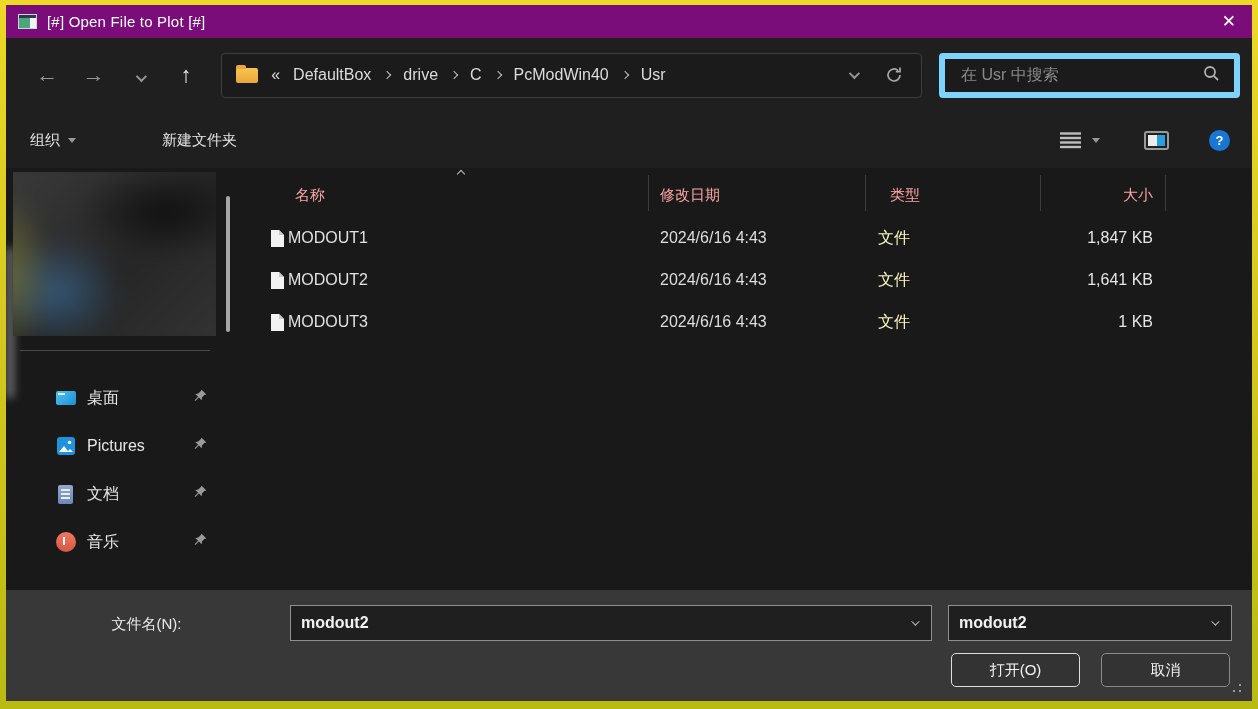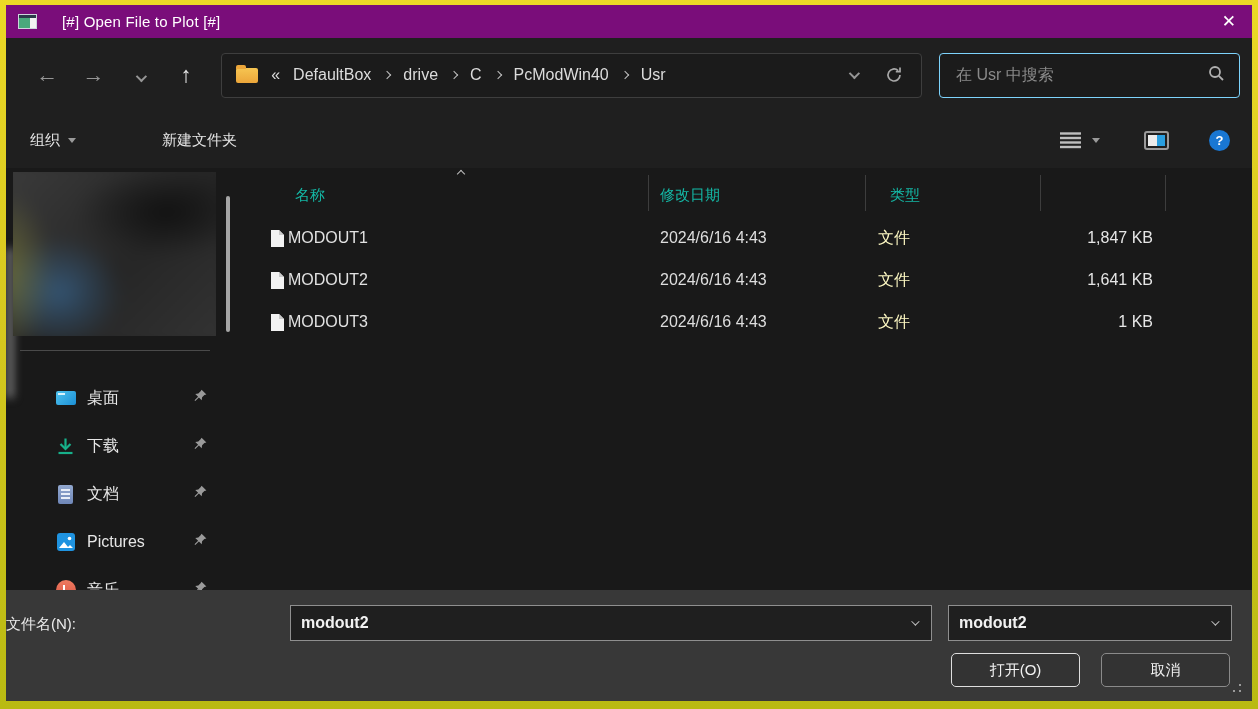--- a/index.html
+++ b/index.html
@@ -3,21 +3,21 @@
 <meta charset="utf-8">
 <style>
   * { box-sizing: border-box; margin: 0; padding: 0; }
   html,body { width:1258px; height:709px; overflow:hidden; background:#000;
     font-family:"Liberation Sans","DejaVu Sans",sans-serif; }
   .frame { width:1258px; height:709px; padding:5px 6px 8px 6px;
     background:linear-gradient(180deg,#ecd926 0%,#d6c81f 45%,#b9ba12 100%); }
   .window { width:100%; height:100%; background:#1f1f1f; display:flex; flex-direction:column; overflow:hidden; }
 
   
-  .titlebar { flex:0 0 33px; background:#7a0d7a; display:flex; align-items:center; padding:0 16px 0 12px; gap:25px; }
+  .titlebar { flex:0 0 33px; background:#7a0d7a; display:flex; align-items:center; padding:0 16px 0 12px; gap:10px; }
   .app-icon { position:relative; width:19px; height:15px; border:1px solid #cdd5dc;
     background:linear-gradient(90deg,#4aa87c 0 62%,#f2f2f2 62%); flex:0 0 auto; }
   .app-icon::before { content:""; position:absolute; left:0; top:0; right:0; height:3px; background:#2b3a4a; }
   .title-text { color:#ffffff; font-size:15px; letter-spacing:.2px; }
   .close-btn { margin-left:auto; color:#ffffff; font-size:17px; line-height:1; cursor:default; }
 
   
   .navrow { flex:0 0 74px; display:flex; align-items:center; padding:0 12px 0 18px; }
   .nav-btn { width:47px; text-align:center; font-size:22px; color:#969696; }
   .nav-btn.up { color:#e4e4e4; }
@@ -28,21 +28,21 @@
   .addressbar { width:711px; height:45px; margin-left:12px; border:1px solid #3e3e3e; border-radius:4px;
     background:#1b1b1b; display:flex; align-items:center; padding:0 18px 0 14px; gap:13px;
     color:#dcdcdc; font-size:16px; }
   .folder-icon { position:relative; width:22px; height:15px; border-radius:2px;
     background:linear-gradient(180deg,#f6c552,#eca63a); flex:0 0 auto; }
   .folder-icon::before { content:""; position:absolute; left:0; top:-3px; width:10px; height:4px;
     border-radius:2px 2px 0 0; background:#eca63a; }
   .crumb { white-space:nowrap; }
   .addr-right { margin-left:auto; display:flex; align-items:center; gap:28px; }
   .refresh-icon svg { display:block; }
-  .searchbox { width:305px; height:45px; margin-left:17px; border:1px solid #7dd3fc; border-radius:4px;
+  .searchbox { width:305px; height:45px; margin-left:17px; border:6px solid #7dd3fc; border-radius:4px;
     background:#1b1b1b; display:flex; align-items:center; padding:0 14px 0 16px; }
   .searchbox input { flex:1; background:transparent; border:none; outline:none;
     color:#e0e0e0; font-size:16px; font-family:inherit; }
   .searchbox input::placeholder { color:#8a8a8a; }
 
   
   .commandbar { flex:0 0 56px; display:flex; align-items:center; padding:0 22px 0 24px;
     color:#e4e4e4; font-size:15px;gap:28px; }
   .cmd-item { display:flex; align-items:center; gap:8px; margin-right:58px; }
   .tri-down { width:0; height:0; border-left:4px solid transparent; border-right:4px solid transparent;
@@ -77,39 +77,39 @@
   .pin-icon { position:absolute; right:32px; top:50%; transform:translateY(-50%); }
   .desk-icon { width:20px; height:14px; border-radius:2px; background:linear-gradient(135deg,#4fc3ee,#1b8fd6); position:relative; }
   .desk-icon::before { content:""; position:absolute; left:2px; top:2px; width:7px; height:2px; background:#d9f2fc; }
   .doc-icon { width:15px; height:19px; border-radius:2px; background:linear-gradient(180deg,#92a8cf,#6f87b8); position:relative; }
   .doc-icon::before { content:""; position:absolute; left:3px; top:4px; width:9px; height:2px; background:#e8eef8;
     box-shadow:0 4px 0 #e8eef8, 0 8px 0 #e8eef8; }
   .music-icon { width:20px; height:20px; border-radius:50%; background:linear-gradient(180deg,#ef7a5f,#d85545); position:relative; }
   .music-icon::before { content:""; position:absolute; left:7px; top:5px; width:2px; height:8px; background:#fff; }
 
   .filearea { flex:1 1 auto; position:relative; color:#e2e2e2; }
-  .list-header { position:absolute; left:0; right:0; top:0; height:44px; display:flex; font-size:15px; color:#14b8a6; }
+  .list-header { position:absolute; left:0; right:0; top:0; height:44px; display:flex; font-size:15px; color:#fca5a5; }
   .col-sep { position:absolute; top:7px; height:36px; width:1px; background:#3d3d3d; }
   .lh-name { width:408px; padding:18px 0 0 55px; position:relative; }
   .sort-chev { position:absolute; left:218px; top:3px; width:6px; height:6px;
     border-left:1.5px solid #bdbdbd; border-top:1.5px solid #bdbdbd; transform:rotate(45deg); }
   .lh-date { width:217px; padding:18px 0 0 12px; }
   .lh-type { width:175px; padding:18px 0 0 25px; }
   .lh-size { width:125px; padding:18px 12px 0 0; text-align:right; }
   .list-body { position:absolute; left:0; right:0; top:49px; }
   .file-row { height:42px; display:flex; align-items:center; font-size:16px; }
   .fr-name { width:408px; padding-left:30px; display:flex; align-items:center; gap:3px; }
   .file-doc-icon { display:flex; flex:0 0 auto; }
   .fr-date { width:217px; padding-left:12px; color:#dedede; }
   .fr-type { width:175px; padding-left:13px; color:#fef9c3;font-family:Liberation Serif, serif; }
   .fr-size { width:125px; padding-right:12px; text-align:right; color:#e6e6e6; }
 
   
   .footer { flex:0 0 111px; background:#383838; position:relative; color:#ebebeb; font-size:15px; }
-  .fn-label { position:absolute; left:0; top:25px; width:281px; text-align:left; }
+  .fn-label { position:absolute; left:0; top:25px; width:281px; text-align:center; }
   .combo { position:absolute; height:36px; background:#1f1f1f; border:1px solid #8f8f8f;
     display:flex; align-items:center; padding:0 30px 0 10px; }
   .combo input { background:transparent; border:none; outline:none; color:#f2f2f2;
     font-size:16px; font-weight:bold; font-family:inherit; width:100%; }
   .combo .chev { position:absolute; right:14px; top:14px; }
   .combo.filename { left:284px; top:15px; width:642px; }
   .combo.filetype { left:942px; top:15px; width:284px; }
   .btn { position:absolute; top:63px; width:129px; height:34px; border-radius:5px;
     background:#333333; color:#f2f2f2; font-size:15px; font-family:inherit;
     display:flex; align-items:center; justify-content:center; }
@@ -216,55 +216,38 @@
               </span>
             <span>桌面</span>
             <span class="pin-icon">
               <svg width="15" height="15" viewBox="0 0 15 15">
                   <path d="M8.6 1.2 13.4 6l-2 .5-2.3 2.3-.4 3-2.8-2.8-3.6 3.6-.8-.8 3.6-3.6L2.3 5.4l3-.4 2.3-2.3z" fill="#9a9a9a"></path>
                 </svg>
             </span>
           </div>
           <div class="side-item">
             <span class="si-icon">
-              <svg width="19" height="19" viewBox="0 0 19 19">
-                  <g stroke="#17b08a" stroke-width="2.2" fill="none">
-                    <line x1="9.5" y1="1.5" x2="9.5" y2="11"></line>
-                    <polyline points="4.5,7 9.5,12 14.5,7"></polyline>
-                    <line x1="2.5" y1="16" x2="16.5" y2="16"></line>
-                  </g>
-                </svg>
-            </span>
-            <span>下载</span>
-            <span class="pin-icon">
-              <svg width="15" height="15" viewBox="0 0 15 15">
-                  <path d="M8.6 1.2 13.4 6l-2 .5-2.3 2.3-.4 3-2.8-2.8-3.6 3.6-.8-.8 3.6-3.6L2.3 5.4l3-.4 2.3-2.3z" fill="#9a9a9a"></path>
-                </svg>
-            </span>
-          </div>
-          <div class="side-item">
-            <span class="si-icon">
-                <span class="doc-icon"></span>
-              </span>
-            <span>文档</span>
-            <span class="pin-icon">
-              <svg width="15" height="15" viewBox="0 0 15 15">
-                  <path d="M8.6 1.2 13.4 6l-2 .5-2.3 2.3-.4 3-2.8-2.8-3.6 3.6-.8-.8 3.6-3.6L2.3 5.4l3-.4 2.3-2.3z" fill="#9a9a9a"></path>
-                </svg>
-            </span>
-          </div>
-          <div class="side-item">
-            <span class="si-icon">
               <svg width="20" height="20" viewBox="0 0 20 20">
                   <rect x="1" y="1" width="18" height="18" rx="3" fill="#1f93e0"></rect>
                   <circle cx="13.5" cy="6.5" r="1.8" fill="#fff"></circle>
                   <path d="M3 16l5-6 4 5 2-2 3 3z" fill="#fff"></path>
                 </svg>
             </span>
             <span>Pictures</span>
+            <span class="pin-icon">
+              <svg width="15" height="15" viewBox="0 0 15 15">
+                  <path d="M8.6 1.2 13.4 6l-2 .5-2.3 2.3-.4 3-2.8-2.8-3.6 3.6-.8-.8 3.6-3.6L2.3 5.4l3-.4 2.3-2.3z" fill="#9a9a9a"></path>
+                </svg>
+            </span>
+          </div>
+          <div class="side-item">
+            <span class="si-icon">
+                <span class="doc-icon"></span>
+              </span>
+            <span>文档</span>
             <span class="pin-icon">
               <svg width="15" height="15" viewBox="0 0 15 15">
                   <path d="M8.6 1.2 13.4 6l-2 .5-2.3 2.3-.4 3-2.8-2.8-3.6 3.6-.8-.8 3.6-3.6L2.3 5.4l3-.4 2.3-2.3z" fill="#9a9a9a"></path>
                 </svg>
             </span>
           </div>
           <div class="side-item">
             <span class="si-icon">
                 <span class="music-icon"></span>
               </span>
@@ -279,20 +262,21 @@
       </div>
 
       <div class="filearea">
         <div class="list-header">
           <div class="lh-name">
             <span class="sort-chev"></span>
             <span>名称</span>
           </div>
           <div class="lh-date">修改日期</div>
           <div class="lh-type">类型</div>
+          <div class="lh-size">大小</div>
           <div class="col-sep" style="left:408px"></div>
           <div class="col-sep" style="left:625px"></div>
           <div class="col-sep" style="left:800px"></div>
           <div class="col-sep" style="left:925px"></div>
         </div>
 
         <div class="list-body">
           <div class="file-row">
             <span class="fr-name">
               <span class="file-doc-icon">

